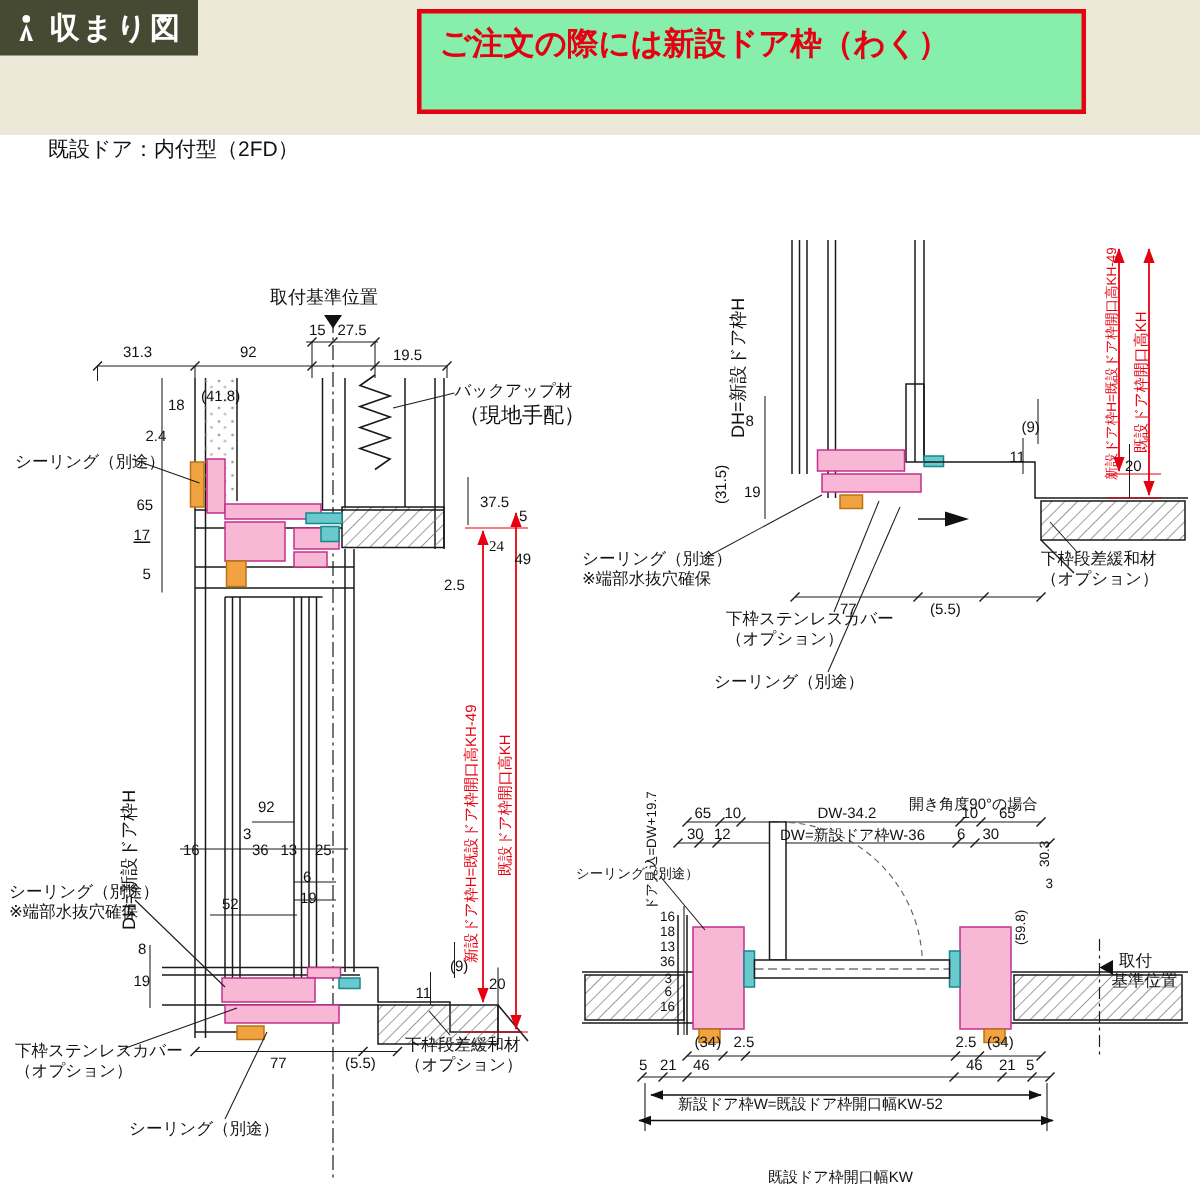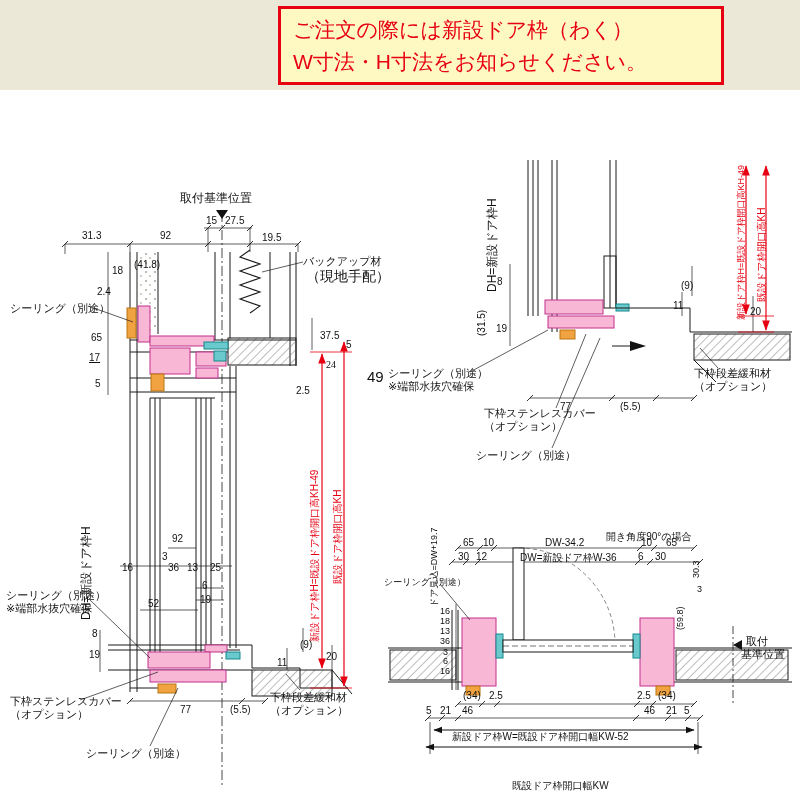--- a/index.html
+++ b/index.html
@@ -2,42 +2,49 @@
 <html><head>
 <meta charset="utf-8">
 <style>
   *{margin:0;padding:0;box-sizing:border-box}
   html,body{width:800px;height:800px}
   body{font-family:"Liberation Sans","DejaVu Sans",sans-serif;background:#fff;position:relative;overflow:hidden}
   #page{position:absolute;inset:0;width:800px;height:800px;background:#fff}
   #topband{position:absolute;left:0;top:0;width:800px;height:90px;background:#ebe8d8}
   #headerbar{position:absolute;left:0;top:0;width:132px;height:37px;background:#474a33;color:#fff;display:flex;align-items:center;gap:8px;padding:0 10px}
   #headerbar .ttl{font-size:20px;font-weight:bold;letter-spacing:2px;white-space:nowrap}
-  #notice{position:absolute;left:278px;top:6px;width:446px;min-height:70px;background:#fef9c3;border:3px solid #e60012;color:#e60012;font-weight:normal;font-size:21px;line-height:1.5;padding:5px 12px;white-space:nowrap}
+  #notice{position:absolute;left:278px;top:6px;width:446px;min-height:70px;background:#86efac;border:3px solid #e60012;color:#e60012;font-weight:bold;font-size:21px;line-height:1.5;padding:5px 12px;white-space:nowrap}
   #spec{position:absolute;left:26px;top:86px;color:#111}
   #spec .t{font-size:18px;font-weight:bold;white-space:nowrap}
   #spec .l{font-size:14px;margin-top:5px;margin-left:6px;white-space:nowrap}
   #sec2{position:absolute;left:453px;top:112px;font-size:15px;font-weight:bold;color:#111;white-space:nowrap}
   #linework{position:absolute;left:0;top:0}
   #labels{position:absolute;left:0;top:0;width:800px;height:800px;pointer-events:none}
   .lbl{position:absolute;font-size:11px;color:#111;white-space:nowrap;line-height:1}
 </style>
 </head>
 <body>
 
 <div id="page">
   <div id="topband"></div>
 
+  <div id="headerbar">
+    <svg width="20" height="26" viewBox="0 0 20 26">
+      <circle cx="10" cy="4.5" r="3.4" fill="#fff"></circle>
+      <path d="M10,9 L4,24 L8,24 L10,15 L12,24 L16,24 Z" fill="#fff"></path>
+    </svg>
+    <span class="ttl">収まり図</span>
+  </div>
 
   <div id="notice">
     <div>ご注文の際には新設ドア枠（わく）</div>
-    <div>W寸法・H寸法をお知らせください。</div>
   </div>
 
   <div id="spec">
+    <div class="l">既設ドア：内付型（2FD）</div>
   </div>
 
 
   <svg id="linework" width="800" height="800" viewBox="0 0 800 800">
     <defs>
       <pattern id="hatch" width="6" height="6" patternUnits="userSpaceOnUse" patternTransform="rotate(45)">
         <line x1="0" y1="0" x2="0" y2="6" stroke="#7a7a7a" stroke-width="1"></line>
       </pattern>
       <pattern id="speck" width="9" height="9" patternUnits="userSpaceOnUse">
         <circle cx="2" cy="2" r="0.9" fill="#9a9a8c"></circle>
@@ -285,21 +292,21 @@
       <span class="lbl" style="left: 97px; top: 287px; font-size: 10px;">2.4</span>
       <span class="lbl" style="left: 303px; top: 256px; font-size: 11px;">バックアップ材</span>
       <span class="lbl" style="left: 306px; top: 269px; font-size: 14px;">（現地手配）</span>
       <span class="lbl" style="left: 10px; top: 303px; font-size: 11px;">シーリング（別途）</span>
       <span class="lbl" style="left: 91px; top: 333px; font-size: 10px;">65</span>
       <span class="lbl" style="left: 89px; top: 353px; font-size: 10px; text-decoration: underline;">17</span>
       <span class="lbl" style="left: 95px; top: 379px; font-size: 10px;">5</span>
       <span class="lbl" style="left: 320px; top: 331px; font-size: 10px;">37.5</span>
       <span class="lbl" style="left: 346px; top: 340px; font-size: 10px;">5</span>
       <span class="lbl" style="left: 326px; top: 360px; font-size: 10px; font-family: Liberation Serif, serif;">24</span>
-      <span class="lbl" style="left: 343px; top: 369px; font-size: 15px; margin-left: 24px;">49</span>
+      <span class="lbl" style="left: 343px; top: 369px; font-size: 10px;">49</span>
       <span class="lbl" style="left: 296px; top: 386px; font-size: 10px;">2.5</span>
       <span class="lbl" style="left: 80px; top: 620px; font-size: 12px; transform-origin: 0px 0px; transform: rotate(-90deg);">DH=新設ドア枠H</span>
       <span class="lbl" style="left: 172px; top: 534px; font-size: 10px;">92</span>
       <span class="lbl" style="left: 162px; top: 552px; font-size: 10px;">3</span>
       <span class="lbl" style="left: 122px; top: 563px; font-size: 10px;">16</span>
       <span class="lbl" style="left: 168px; top: 563px; font-size: 10px;">36</span>
       <span class="lbl" style="left: 187px; top: 563px; font-size: 10px;">13</span>
       <span class="lbl" style="left: 210px; top: 563px; font-size: 10px;">25</span>
       <span class="lbl" style="left: 202px; top: 581px; font-size: 10px;">6</span>
       <span class="lbl" style="left: 200px; top: 595px; font-size: 10px;">19</span>

